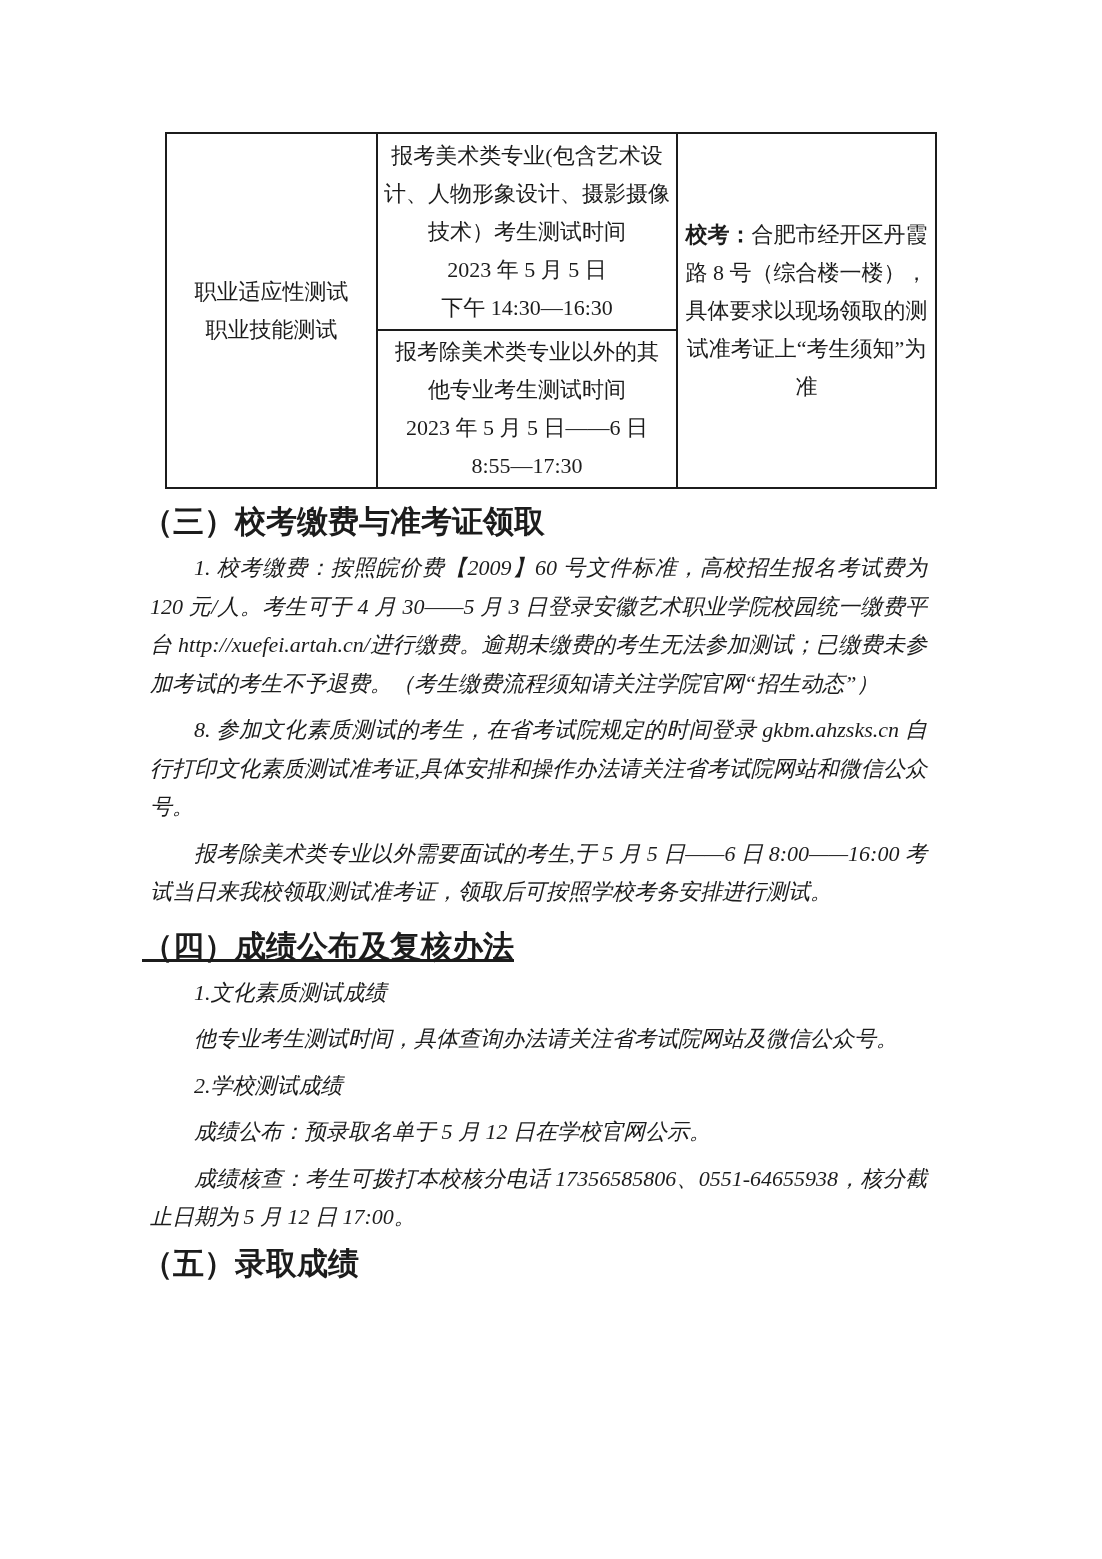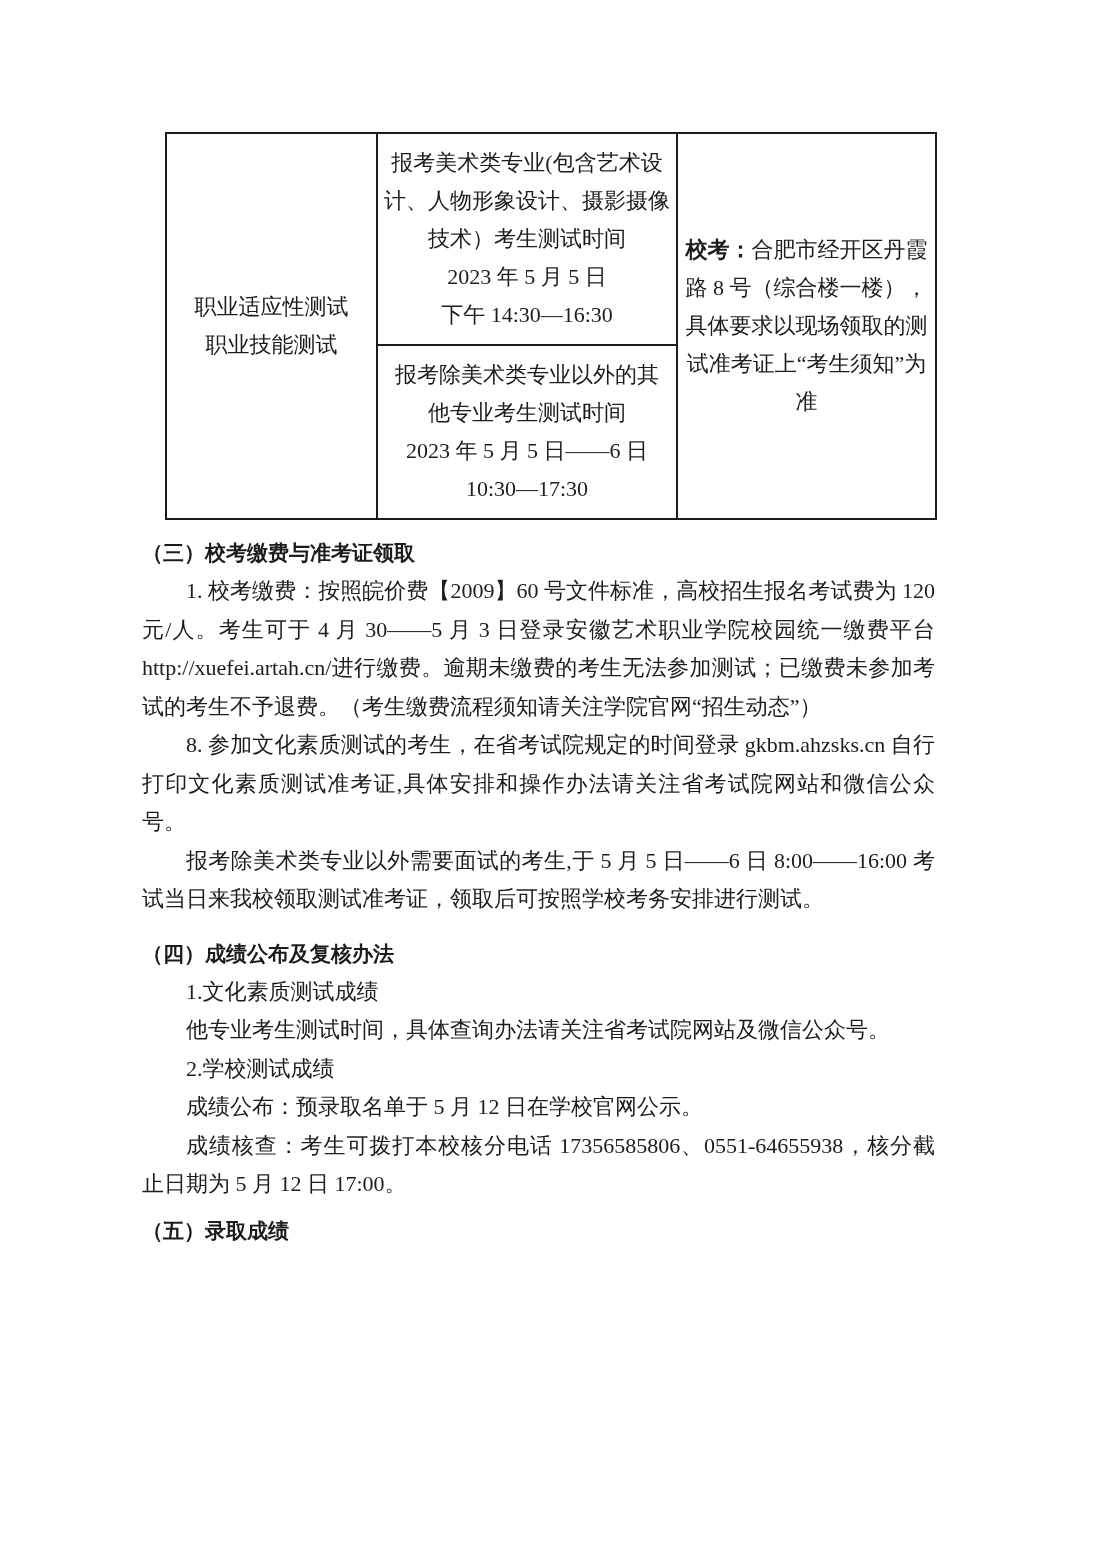--- a/index.html
+++ b/index.html
@@ -21,47 +21,48 @@
     table-layout:fixed;
     margin-left:23px;
     width:770px;
   }
   table.schedule td {
     border:2px solid #1c1c1c;
     vertical-align:middle;
     text-align:center;
     font-size:22px;
     line-height:38px;
-    padding:10px 6px;
+    padding:2px 6px;
   }
   tr.row-art  { height:197px; }
   tr.row-other{ height:155px; }
   .cell-line  { white-space:nowrap; }
   td.loc-cell { line-height:38px; padding:2px 8px;margin-left:27px; }
   .loc-label  {
     font-weight:700;
     font-family:"Liberation Sans","DejaVu Sans",sans-serif;
   }
 
   
   h3.sec {
-    font-size:21px;
+    font-size:31px;
     font-weight:700;
     font-family:"Liberation Sans","DejaVu Sans",sans-serif;
     line-height:38px;
     margin:14px 0 0 0;
   }
-  h3.sec.sec4 { margin-top:16px; }
+  h3.sec.sec4 { margin-top:16px;text-decoration:underline; }
   h3.sec.sec5 { margin-top:8px; }
   p.body {
     font-size:22px;
     line-height:38.5px;
     text-align:justify;
     text-indent:2em;
-    margin:0;
+    margin:8px;
+    font-style:italic;
   }
 </style>
 </head>
 <body>
 
 <div class="page">
   <div class="doc">
 
     <table class="schedule">
       <colgroup>
@@ -84,21 +85,21 @@
           </td>
           <td rowspan="2" class="loc-cell">
             <span class="loc-label">校考：</span><span>合肥市经开区丹霞路 8 号（综合楼一楼），具体要求以现场领取的测试准考证上“考生须知”为准</span>
           </td>
         </tr>
         <tr class="row-other">
           <td>
             <div class="cell-line">报考除美术类专业以外的其</div>
             <div class="cell-line">他专业考生测试时间</div>
             <div class="cell-line">2023 年 5 月 5 日——6 日</div>
-            <div class="cell-line">10:30—17:30</div>
+            <div class="cell-line">8:55—17:30</div>
           </td>
         </tr>
       </tbody>
     </table>
 
     <h3 class="sec">（三）校考缴费与准考证领取</h3>
     <p class="body">1. 校考缴费：按照皖价费【2009】60 号文件标准，高校招生报名考试费为 120 元/人。考生可于 4 月 30——5 月 3 日登录安徽艺术职业学院校园统一缴费平台 http://xuefei.artah.cn/进行缴费。逾期未缴费的考生无法参加测试；已缴费未参加考试的考生不予退费。（考生缴费流程须知请关注学院官网“招生动态”）</p>
     <p class="body">8. 参加文化素质测试的考生，在省考试院规定的时间登录 gkbm.ahzsks.cn 自行打印文化素质测试准考证,具体安排和操作办法请关注省考试院网站和微信公众号。</p>
     <p class="body">报考除美术类专业以外需要面试的考生,于 5 月 5 日——6 日 8:00——16:00 考试当日来我校领取测试准考证，领取后可按照学校考务安排进行测试。</p>
 

